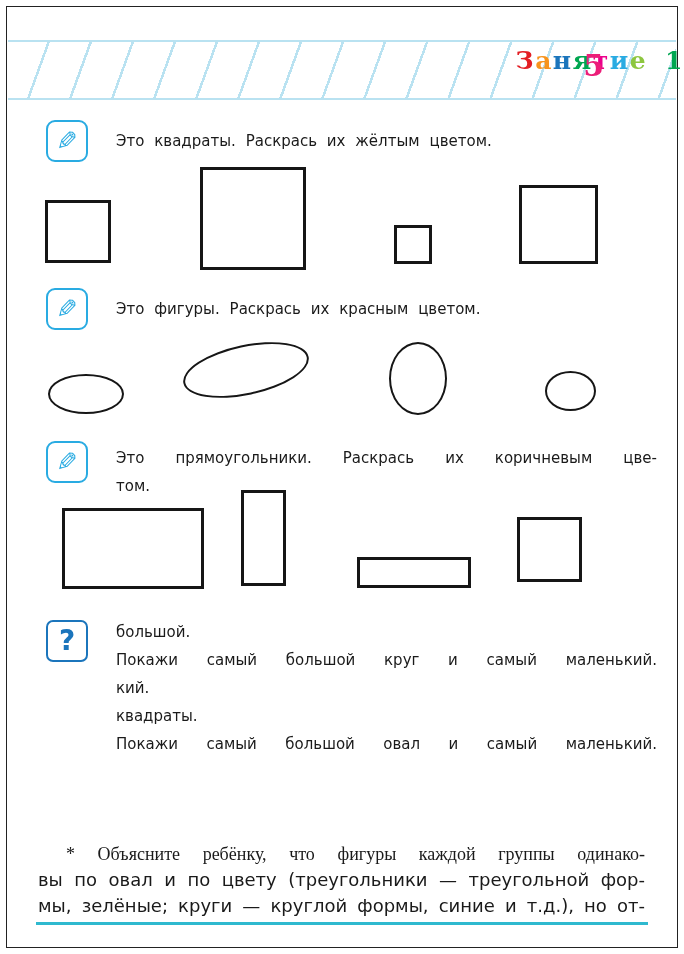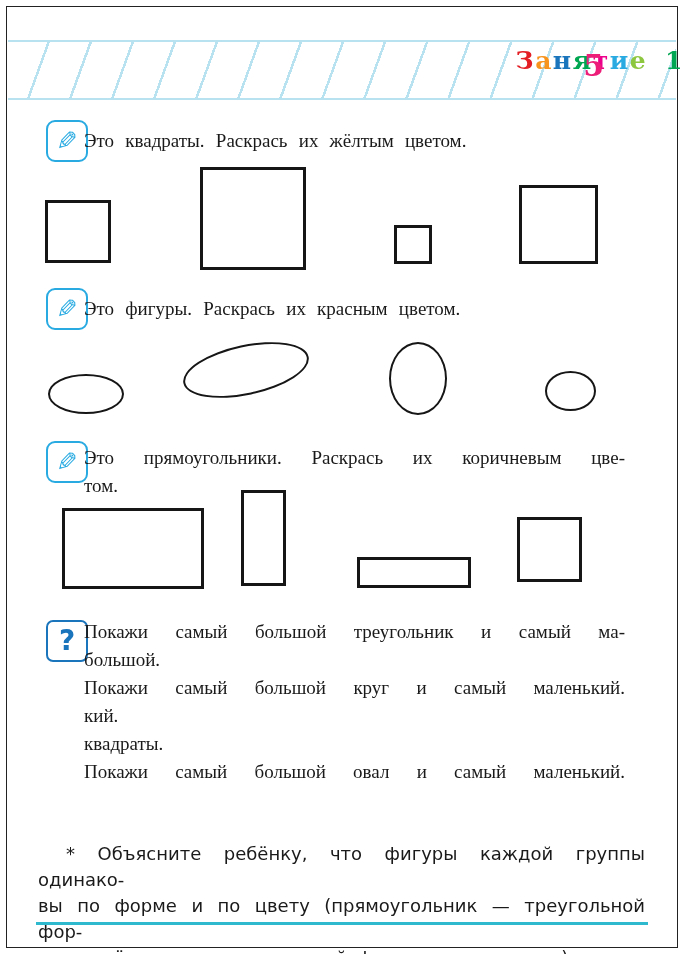--- a/index.html
+++ b/index.html
@@ -30,25 +30,25 @@
   .icon-box{
     position:absolute;left:46px;width:42px;height:42px;box-sizing:border-box;
     border:2.5px solid #29abe2;border-radius:9px;background:#fff;
     display:flex;align-items:center;justify-content:center;
   }
   .icon-box .pencil{font-size:26px;color:#29abe2;transform:scaleX(-1);line-height:1;}
   .icon-box.q{border-color:#1b75bc;border-radius:7px;}
   .icon-box.q .qmark{font-size:28px;font-weight:bold;color:#1b75bc;line-height:1;}
 
   
-  .txt{position:absolute;left:84px;width:541px;font-size:19px;line-height:28px;word-spacing:.34em;font-family:Liberation Serif, serif;}
+  .txt{position:absolute;left:116px;width:541px;font-size:15px;line-height:28px;word-spacing:.34em;}
   .line{white-space:nowrap;}
   .line.j{white-space:normal;text-align:justify;text-align-last:justify;}
   .foot{position:absolute;left:38px;width:607px;font-size:18px;line-height:26px;word-spacing:.22em;}
-  .foot .line.first{text-indent:28px;}
+  .foot .line.first{text-indent:28px;font-family:Liberation Serif, serif;}
 
   
   .shape{position:absolute;box-sizing:border-box;border:3px solid #161616;background:#fff;}
   .ellipse{border-radius:50%;border-width:2.5px;}
 
   .rule{position:absolute;left:36px;width:612px;height:3px;top:922px;}
 </style>
 </head>
 <body>
 
@@ -92,28 +92,27 @@
   </div>
   <div class="shape" style="left:62px;top:508px;width:142px;height:81px"></div>
   <div class="shape" style="left:241px;top:490px;width:45px;height:96px"></div>
   <div class="shape" style="left:357px;top:557px;width:114px;height:31px"></div>
   <div class="shape" style="left:517px;top:517px;width:65px;height:65px"></div>
 
   <div class="icon-box q" style="top:620px">
     <span class="qmark">?</span>
   </div>
   <div class="txt" style="top:618px;line-height:28px">
-    <div class="line j">Покажи самый большой треугольник и самый ма-</div>
     <div class="line">большой.</div>
     <div class="line j">Покажи самый большой круг и самый маленький.</div>
     <div class="line">кий.</div>
     <div class="line">квадраты.</div>
     <div class="line j">Покажи самый большой овал и самый маленький.</div>
   </div>
 
   <div class="foot" style="top:841px">
     <div class="line j first">* Объясните ребёнку, что фигуры каждой группы одинако-</div>
-    <div class="line j">вы по форме и по цвету (прямоугольник — треугольной фор-</div>
+    <div class="line j">вы по овал и по цвету (треугольники — треугольной фор-</div>
     <div class="line j">мы, зелёные; круги — круглой формы, синие и т.д.), но от-</div>
   </div>
 
   <div class="rule" style="background-color: rgb(47, 185, 207);"></div>
 </div>
 
 </body></html>

